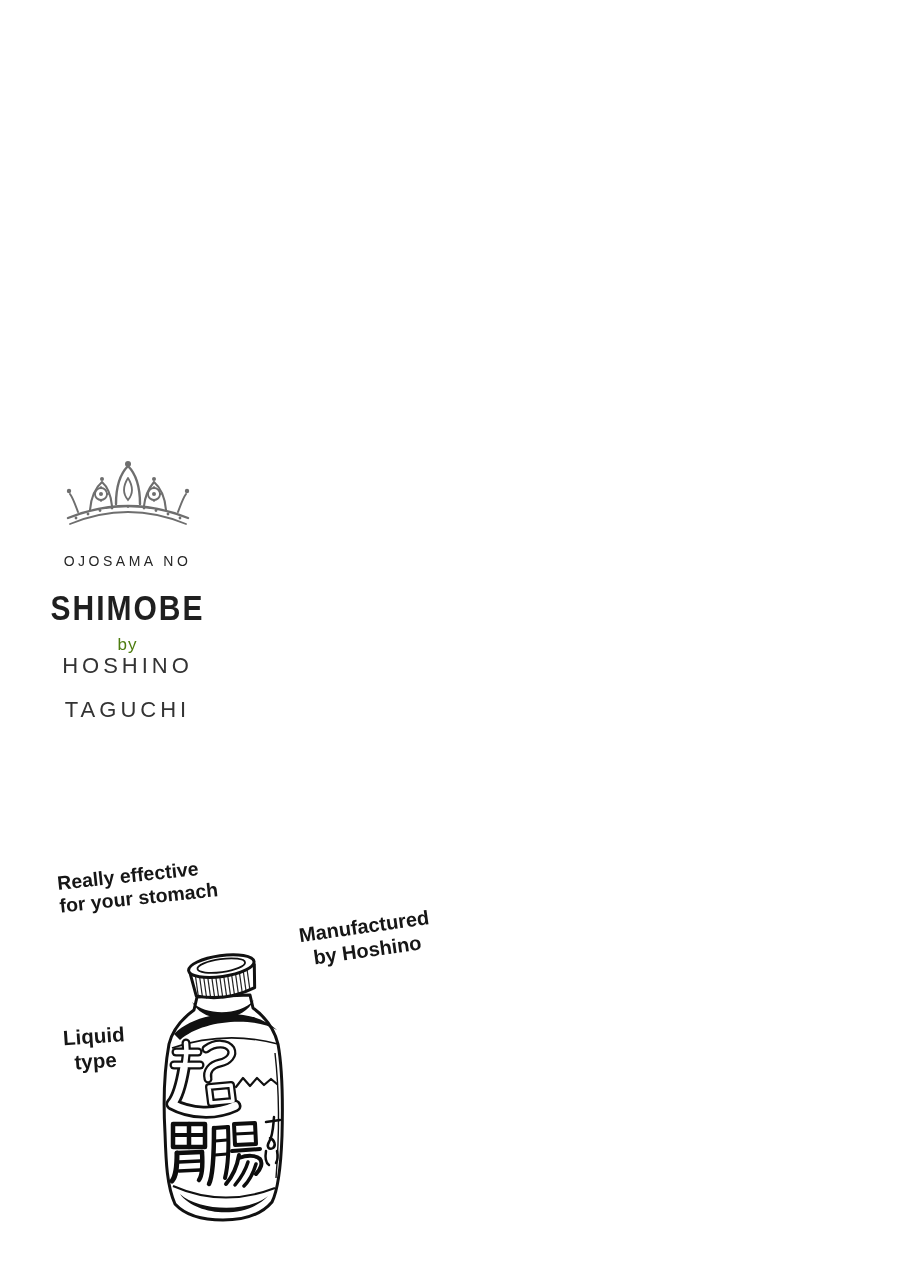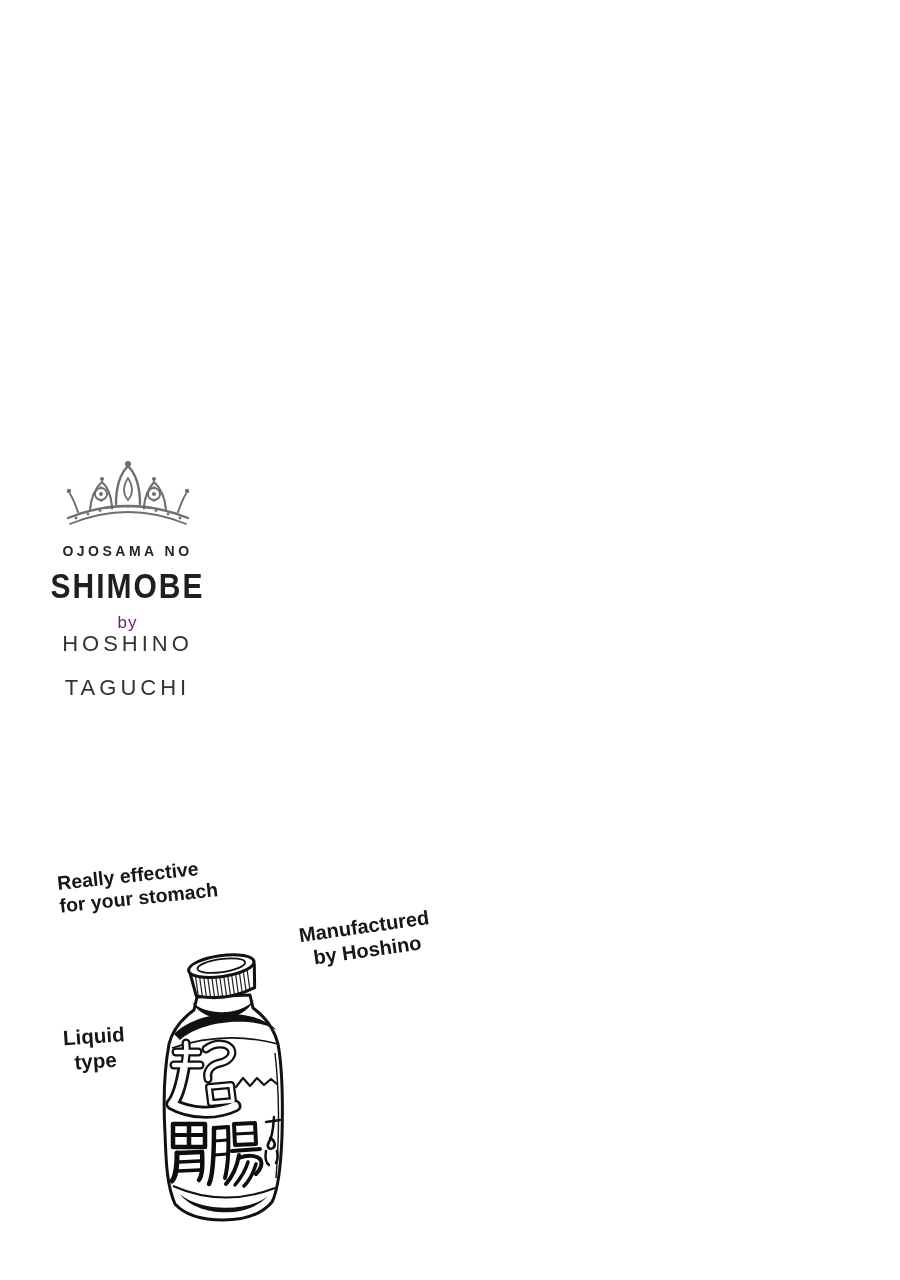--- a/index.html
+++ b/index.html
@@ -11,36 +11,36 @@
     font-family:"Liberation Sans", sans-serif;
     color:#2b2b2b;
   }
   
   .logo-block{
     position:absolute;left:35px;top:458px;width:185px;
     text-align:center;
   }
   .tiara{display:block;margin:0 auto;}
   .series-top{
-    margin-top:14px;
-    font-size:14px;font-weight:bold;letter-spacing:3.5px;
+    margin-top:24px;
+    font-size:14px;font-weight:normal;letter-spacing:3.5px;
     line-height:15px;color:#262626;white-space:nowrap;
   }
   .series-main{
-    margin-top:8px;line-height:34px;white-space:nowrap;text-align:center;
+    margin-top:20px;line-height:34px;white-space:nowrap;text-align:center;
   }
   .series-main span{
     display:inline-block;
     font-size:30px;font-weight:bold;letter-spacing:2px;
     transform:scaleY(1.15);transform-origin:center top;
     color:#1f1f1f;
   }
   .byline{
     margin-top:8px;font-size:17px;font-weight:normal;
-    line-height:17px;letter-spacing:1px;color:#701a75;
+    line-height:17px;letter-spacing:1px;color:#4d7c0f;
   }
   .author-line{
     font-size:22px;font-weight:normal;letter-spacing:4px;
     line-height:26px;color:#333333;white-space:nowrap;
   }
   .author-first{}
   .author-last{margin-top:18px;}
   
   .note{
     position:absolute;

